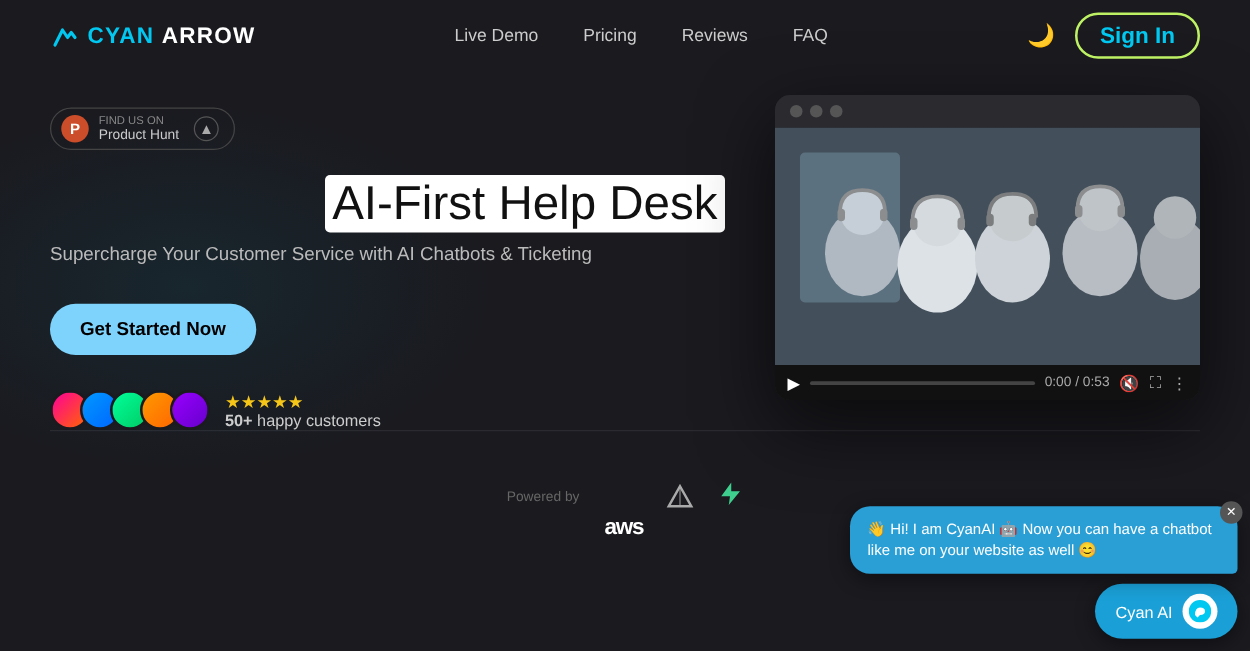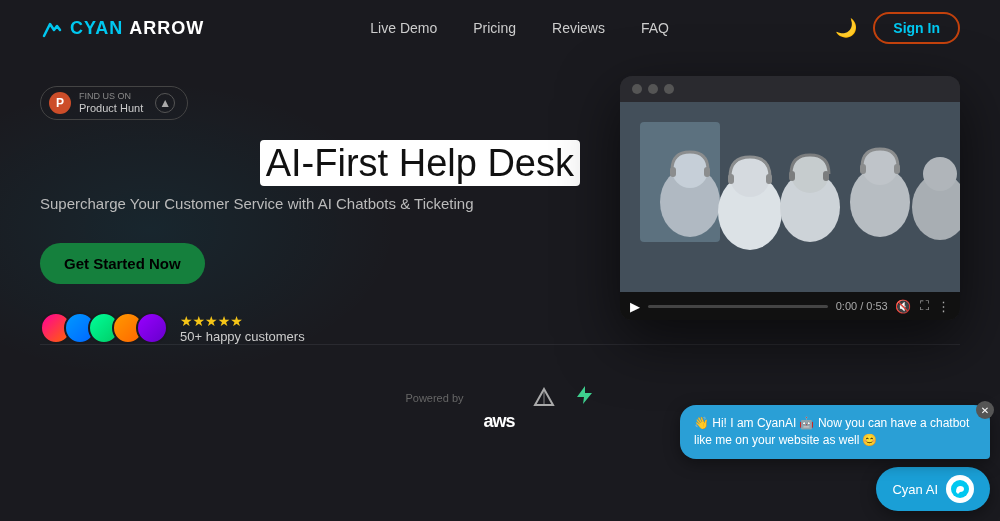--- a/index.html
+++ b/index.html
@@ -61,25 +61,25 @@
       background: none;
       border: none;
       color: #ccc;
       font-size: 18px;
       cursor: pointer;
       display: flex;
       align-items: center;
     }
     .sign-in-btn {
       background: transparent;
-      border: 2px solid #c2410c;
+      border: 2px solid #bef264;
       color: #00c8f0;
       padding: 6px 18px;
       border-radius: 20px;
-      font-size: 14px;
+      font-size: 18px;
       font-weight: 600;
       cursor: pointer;
     }
 
     
     .hero {
       display: flex;
       align-items: flex-start;
       padding: 20px 40px 0;
       gap: 40px;
@@ -147,21 +147,21 @@
       padding: 2px 6px;
       border-radius: 4px;
     }
     .hero-subtitle {
       font-size: 15px;
       color: #bbb;
       margin-bottom: 28px;
       line-height: 1.5;
     }
     .get-started-btn {
-      background: #15803d;
+      background: #7dd3fc;
       color: #000;
       border: none;
       padding: 12px 24px;
       border-radius: 24px;
       font-size: 15px;
       font-weight: 700;
       cursor: pointer;
       margin-bottom: 28px;
       display: inline-block;
     }
@@ -184,21 +184,21 @@
     }
     .avatar:first-child { margin-left: 0; }
     
     .av1 { background: linear-gradient(135deg, #f09, #f60); }
     .av2 { background: linear-gradient(135deg, #09f, #06f); }
     .av3 { background: linear-gradient(135deg, #0f9, #0c6); }
     .av4 { background: linear-gradient(135deg, #f90, #f60); }
     .av5 { background: linear-gradient(135deg, #90f, #60c); }
     .stars-text { font-size: 13px; color: #ccc; }
     .stars { color: #f5c518; font-size: 14px; }
-    .happy-count { font-weight: 400; }
+    .happy-count { font-weight: 700; }
 
     
     .hero-right {
       flex: 0 0 340px;
     }
     .video-container {
       background: #222;
       border-radius: 12px;
       overflow: hidden;
       box-shadow: 0 20px 60px rgba(0,0,0,0.6);

